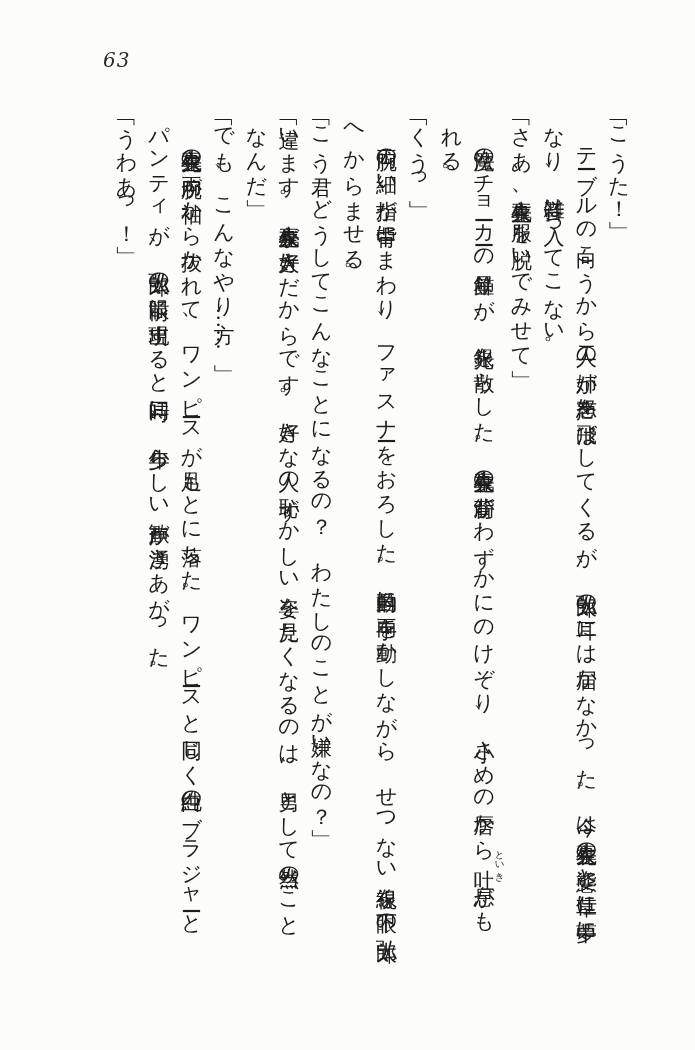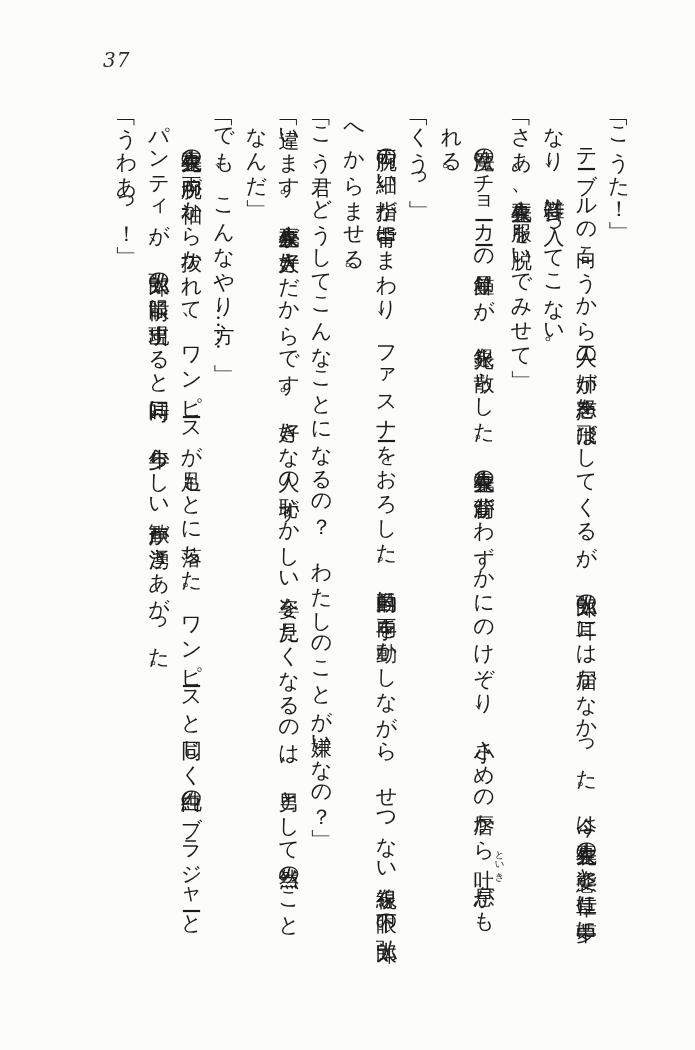--- a/index.html
+++ b/index.html
@@ -51,21 +51,21 @@
   .text-block rt {
     font-size: 9.5px;
     letter-spacing: 0;
     color: #1d1d1d;
   }
 </style>
 </head>
 <body>
 
 <div class="page">
-  <div class="page-number">37</div>
+  <div class="page-number">63</div>
   <div class="text-block">
       <p>「こうた！」</p>
       <p class="indent">テーブルの向こうから二人の姉が怒声を飛ばしてくるが、弘太郎の耳には届かなかった。今は真衣先生の姿態と仕草に夢中になり、雑音は入ってこない。</p>
       <p>「さあ、真衣先生、服を脱いでみせて」</p>
       <p class="indent">魔法のチョーカーの星飾りが、銀光を散らした。真衣先生の背筋がわずかにのけぞり、小さめの唇から<ruby>吐息<rt>といき</rt></ruby>がもれる。</p>
       <p>「くうっ」</p>
       <p class="indent">両腕の細い指が背中にまわり、ファスナーをおろした。自動的に両手を動かしながら、せつない視線を眼下の弘太郎へからませる。</p>
       <p>「こう君、どうしてこんなことになるの？　わたしのことが嫌いなの？」</p>
       <p>「違います。真衣先生が大好きだからです。好きな人の恥ずかしい姿を見たくなるのは、男として当然のことなんだ」</p>
       <p>「でも、こんなやり方……」</p>

